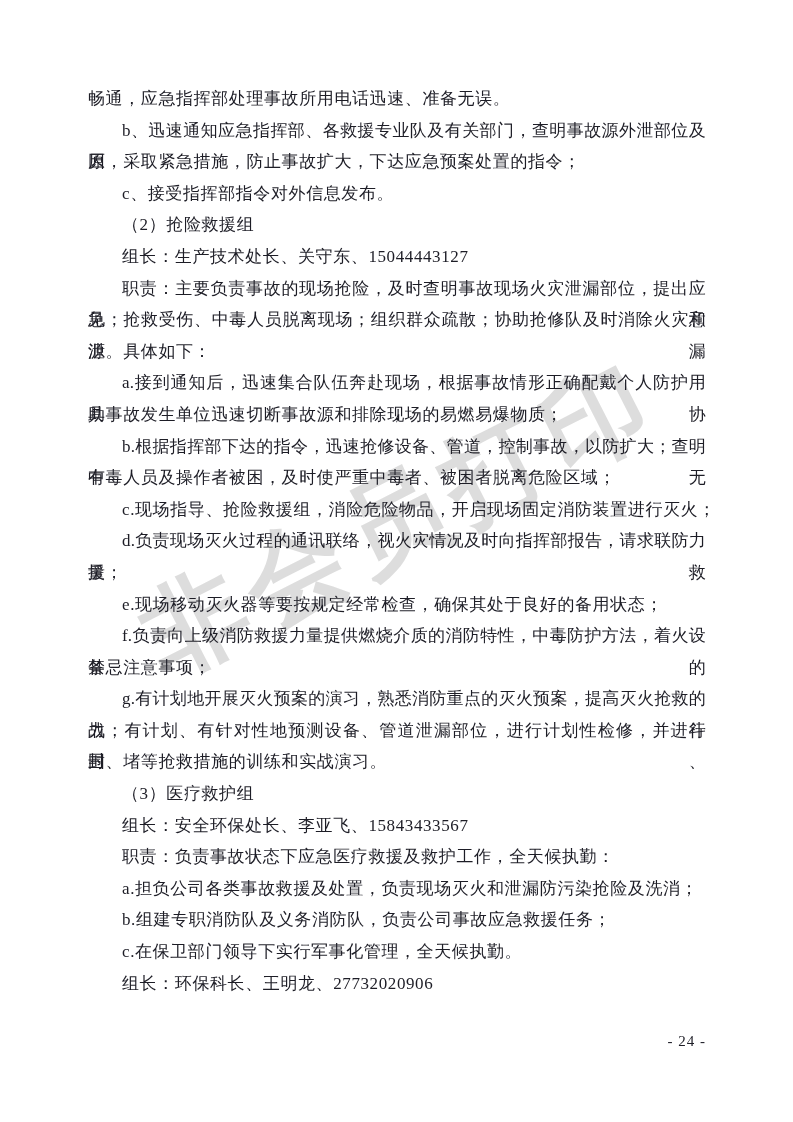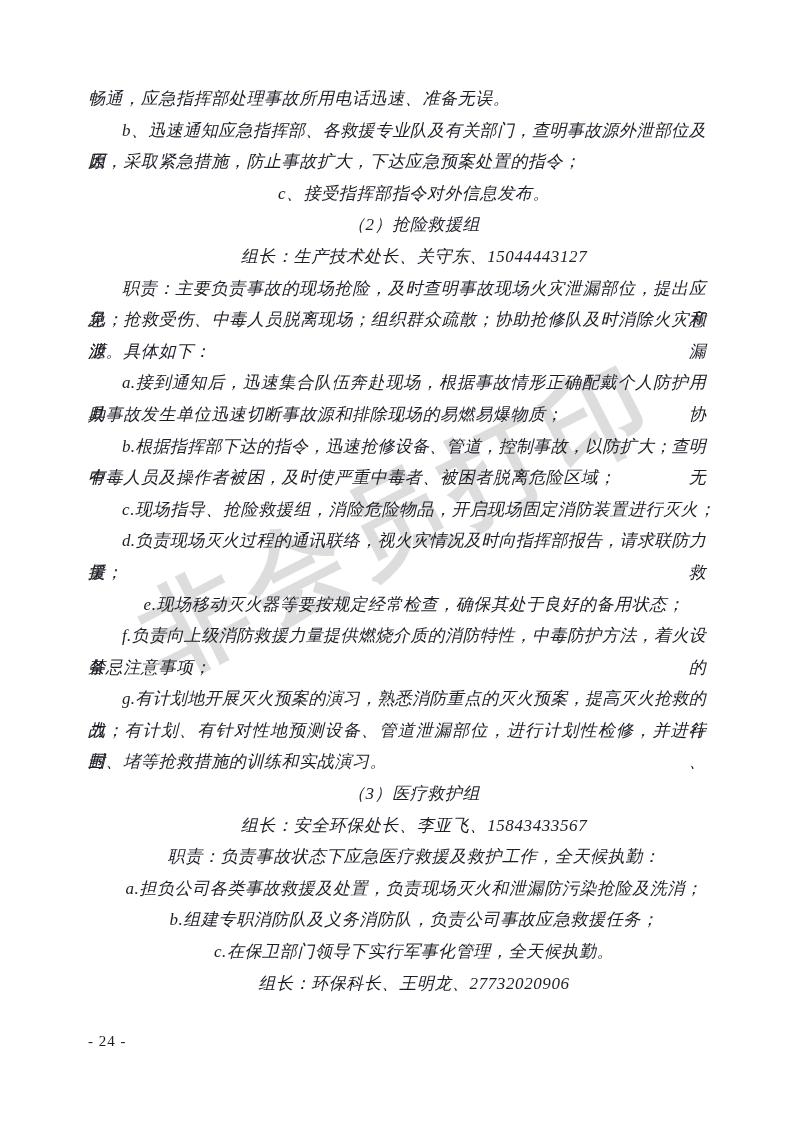--- a/index.html
+++ b/index.html
@@ -29,45 +29,43 @@
     white-space: nowrap;
     z-index: 0;
     user-select: none;
   }
   .content {
     position: absolute;
     left: 88px;
     top: 83px;
     width: 618px;
     z-index: 1;
-    font-style: italic;
   }
   .line {
     height: 31.6px;
     line-height: 31.6px;
     font-size: 17px;
     letter-spacing: 0.6px;
     white-space: nowrap;
   }
   .line.indent {
     text-indent: 2em;
-    text-align: center;
   }
   .line.justify {
     white-space: normal;
     text-align: justify;
     text-align-last: justify;
     letter-spacing: 0.2px;
   }
   .page-number {
     position: absolute;
     top: 1030px;
     left: 88px;
     width: 618px;
-    text-align: left;
+    text-align: right;
     font-size: 15px;
     line-height: 22px;
     letter-spacing: 1px;
     z-index: 1;
   }
 </style>
 </head>
 <body>
 
 <div class="page">

